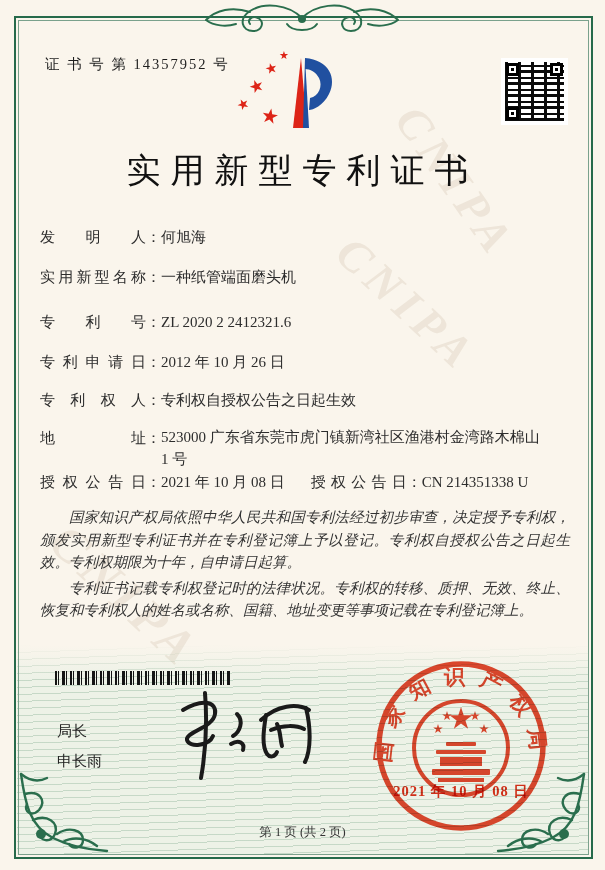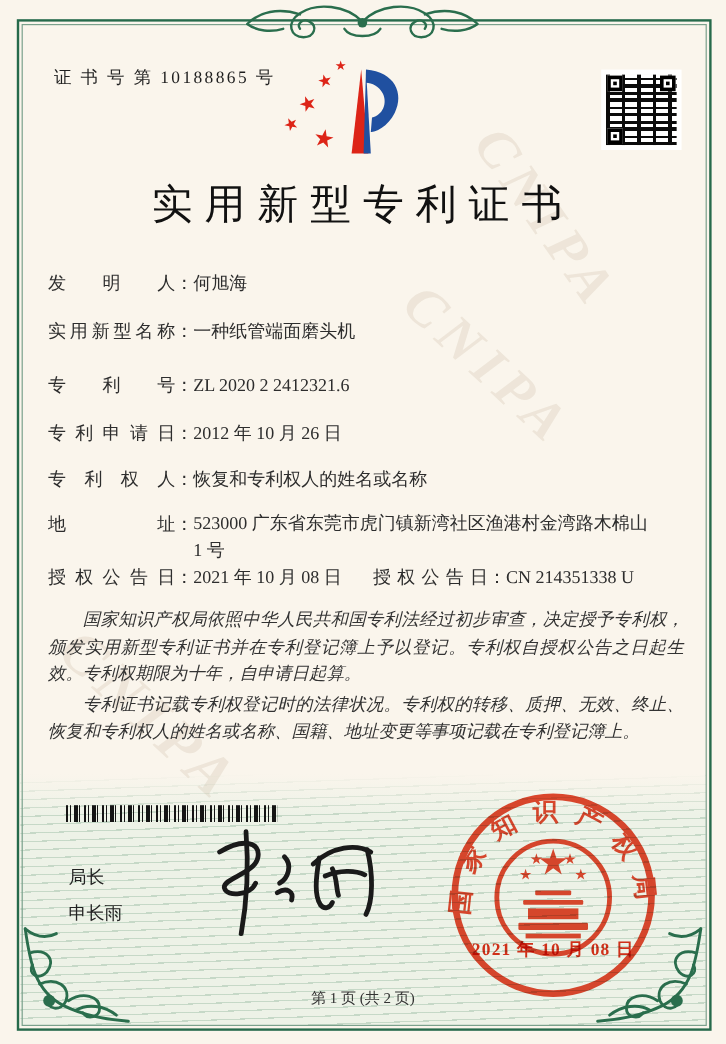--- a/index.html
+++ b/index.html
@@ -117,21 +117,21 @@
         <path d="M8,22 C22,18 30,28 22,38 C15,45 6,40 10,32"></path>
         <path d="M16,48 C30,42 42,50 38,62 C34,71 22,70 22,60"></path>
         <path d="M40,62 C52,54 66,58 66,68 C66,76 56,78 52,72"></path>
         <path d="M4,2 C14,10 22,10 30,6"></path>
         <path d="M46,70 C56,64 70,66 80,74"></path>
       </g>
       <circle cx="24" cy="62" r="5" fill="#2a6e4d"></circle>
     </svg>
   </div>
 
-  <div class="cert-no">证 书 号 第 10188865 号</div>
+  <div class="cert-no">证 书 号 第 14357952 号</div>
 
   <div class="logo">
     <span class="star" style="left:46px;top:0px;font-size:11px;">★</span>
     <span class="star" style="left:32px;top:12px;font-size:14px;transform:rotate(-14deg);">★</span>
     <span class="star" style="left:16px;top:28px;font-size:17px;transform:rotate(-20deg);">★</span>
     <span class="star" style="left:4px;top:48px;font-size:14px;transform:rotate(-26deg);">★</span>
     <span class="star" style="left:28px;top:56px;font-size:20px;transform:rotate(10deg);">★</span>
     <svg width="105" height="100" viewBox="0 0 105 100">
       <polygon points="68,8 60,78 74,78" fill="#dd2417"></polygon>
       <path d="M72,8 C96,10 104,28 96,44 C90,56 80,60 76,60 L77,48 C86,46 90,36 86,28 C83,22 77,19 72,19 Z" fill="#2050a0"></path>
@@ -154,21 +154,21 @@
     <div class="frow mb-a">
       <span class="flabel">实用新型名称</span>：<span class="fvalue">一种纸管端面磨头机</span>
     </div>
     <div class="frow mb-b">
       <span class="flabel">专利号</span>：<span class="fvalue">ZL 2020 2 2412321.6</span>
     </div>
     <div class="frow mb-c">
       <span class="flabel">专利申请日</span>：<span class="fvalue">2012 年 10 月 26 日</span>
     </div>
     <div class="frow mb-c">
-      <span class="flabel">专利权人</span>：<span class="fvalue">恢复和专利权人的姓名或名称</span>
+      <span class="flabel">专利权人</span>：<span class="fvalue">专利权自授权公告之日起生效</span>
     </div>
     <div class="frow addr mb-0">
       <span class="flabel">地址</span>：<span class="fvalue">523000 广东省东莞市虎门镇新湾社区渔港村金湾路木棉山 1 号</span>
     </div>
     <div class="frow mb-0">
       <span class="flabel">授权公告日</span>：<span class="fvalue">2021 年 10 月 08 日</span><span class="g2"><span class="flabel">授权公告日</span>：<span class="fvalue">CN 214351338 U</span></span>
     </div>
   </div>
 
   <div class="paras">

